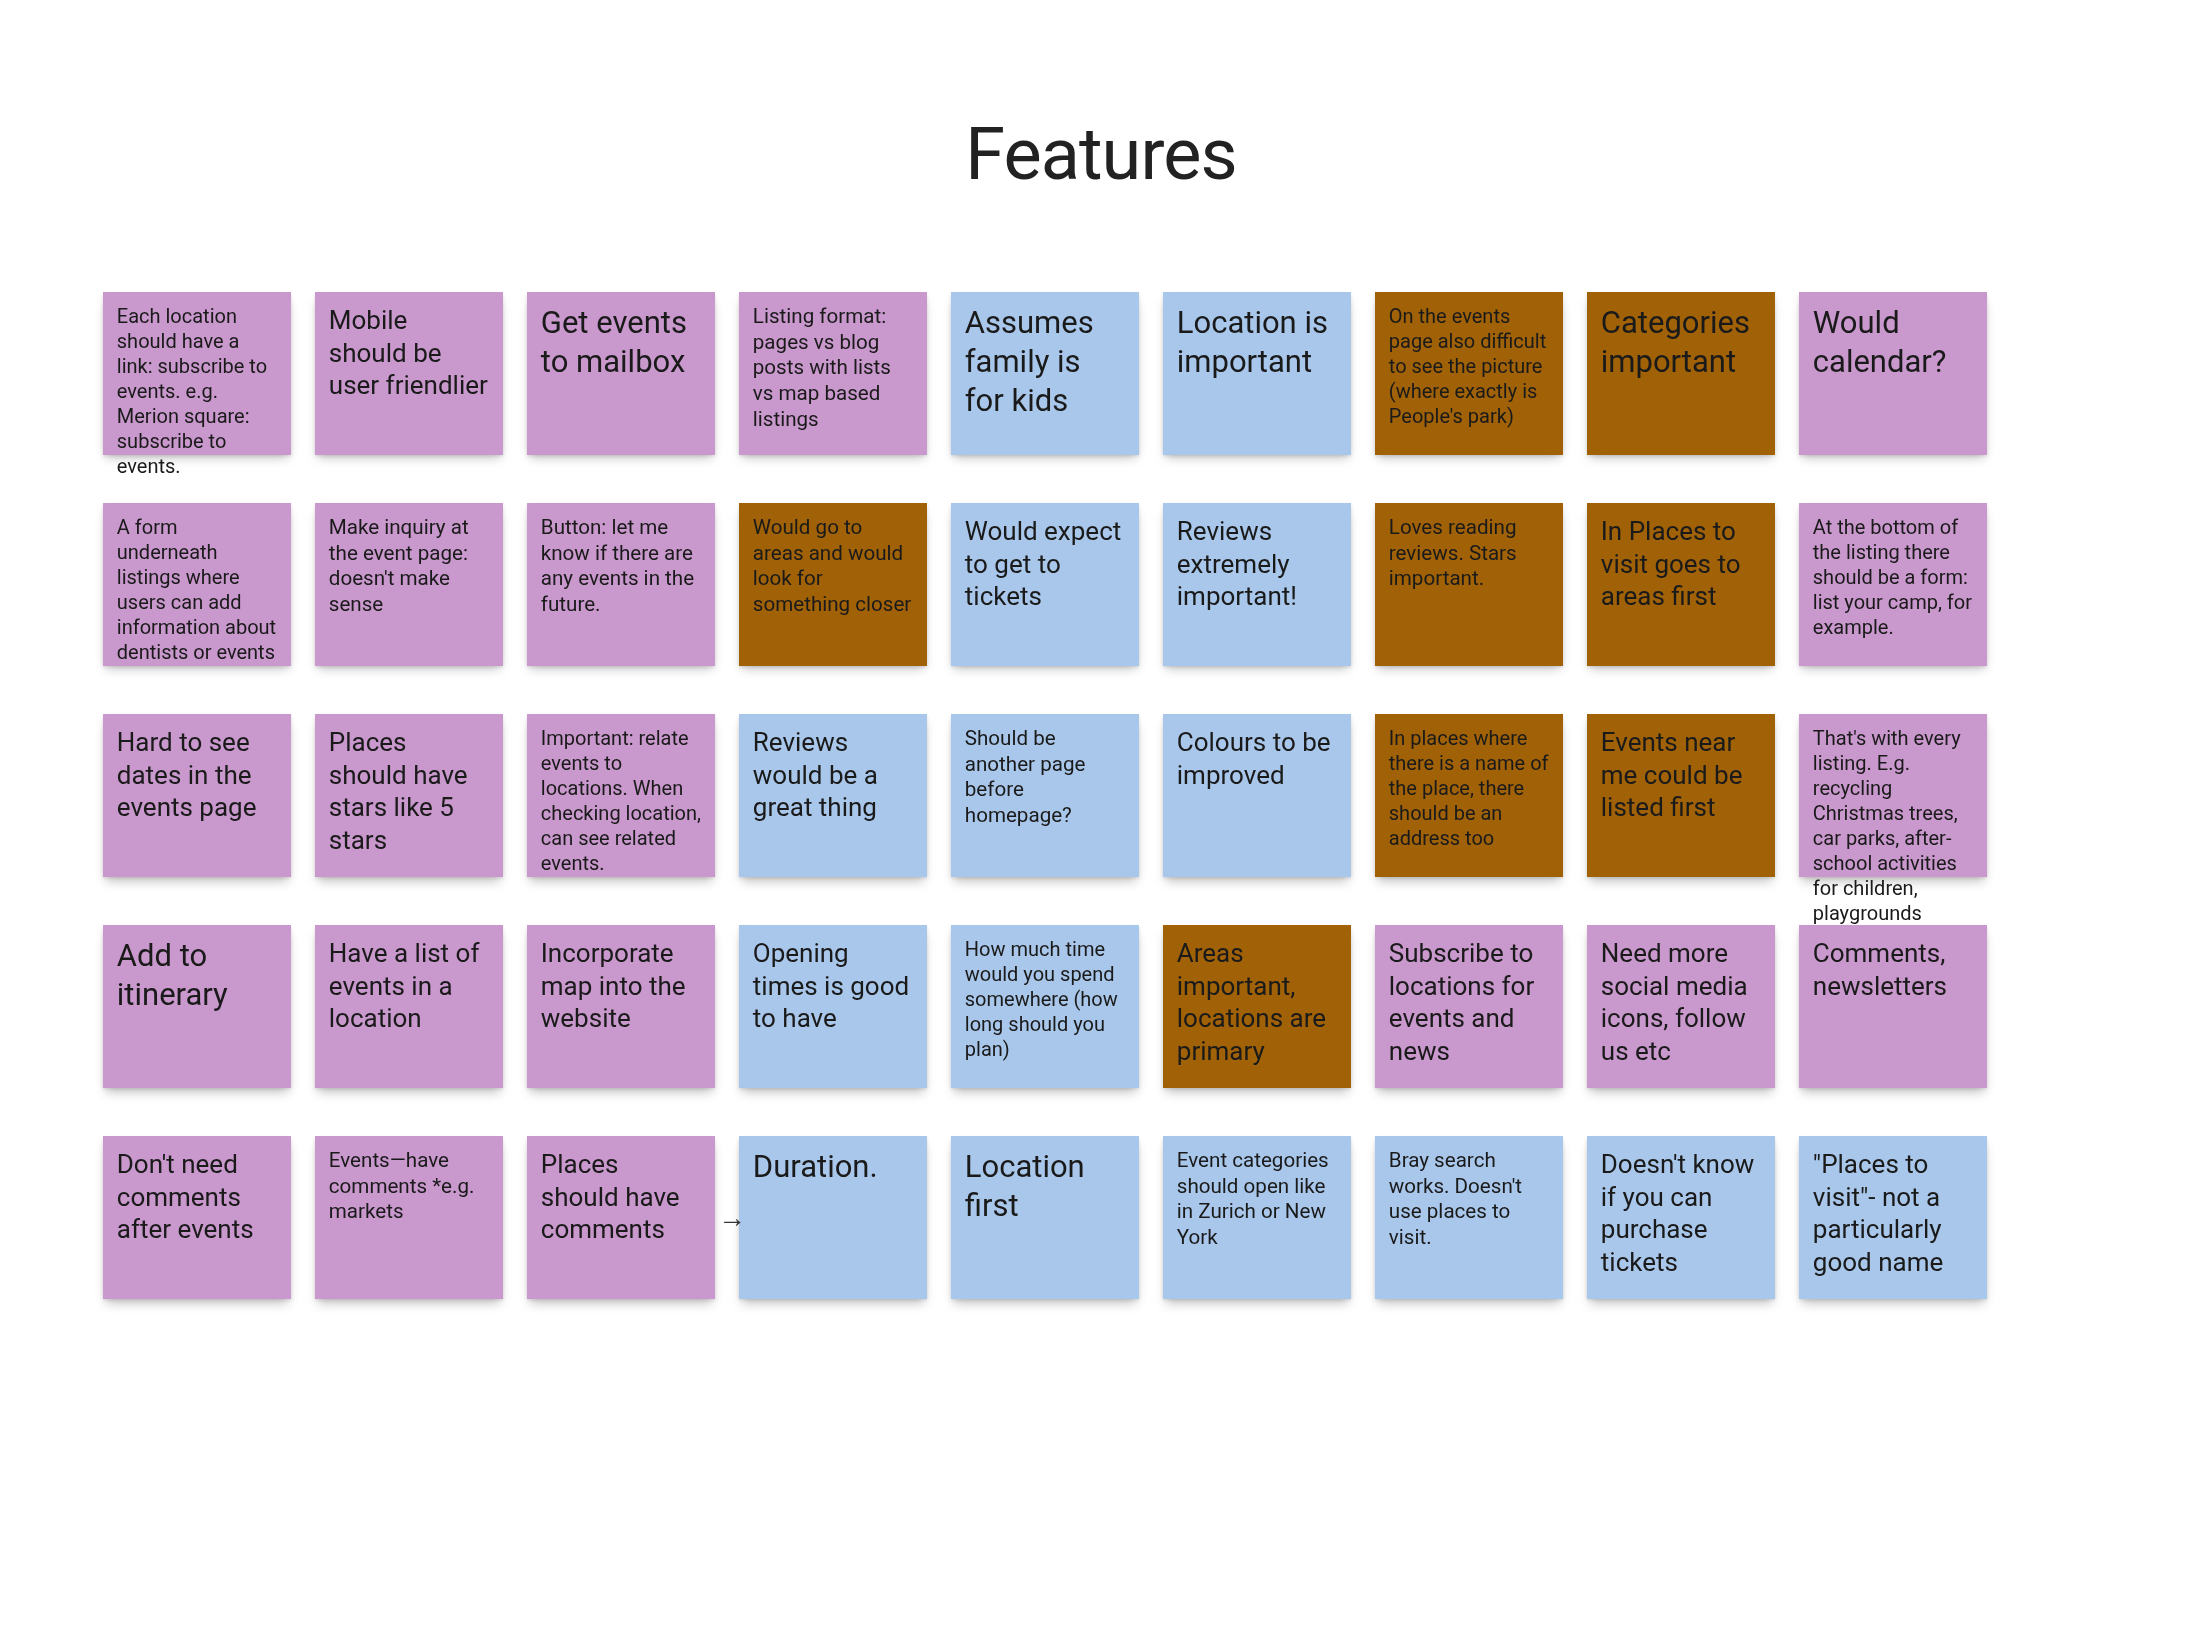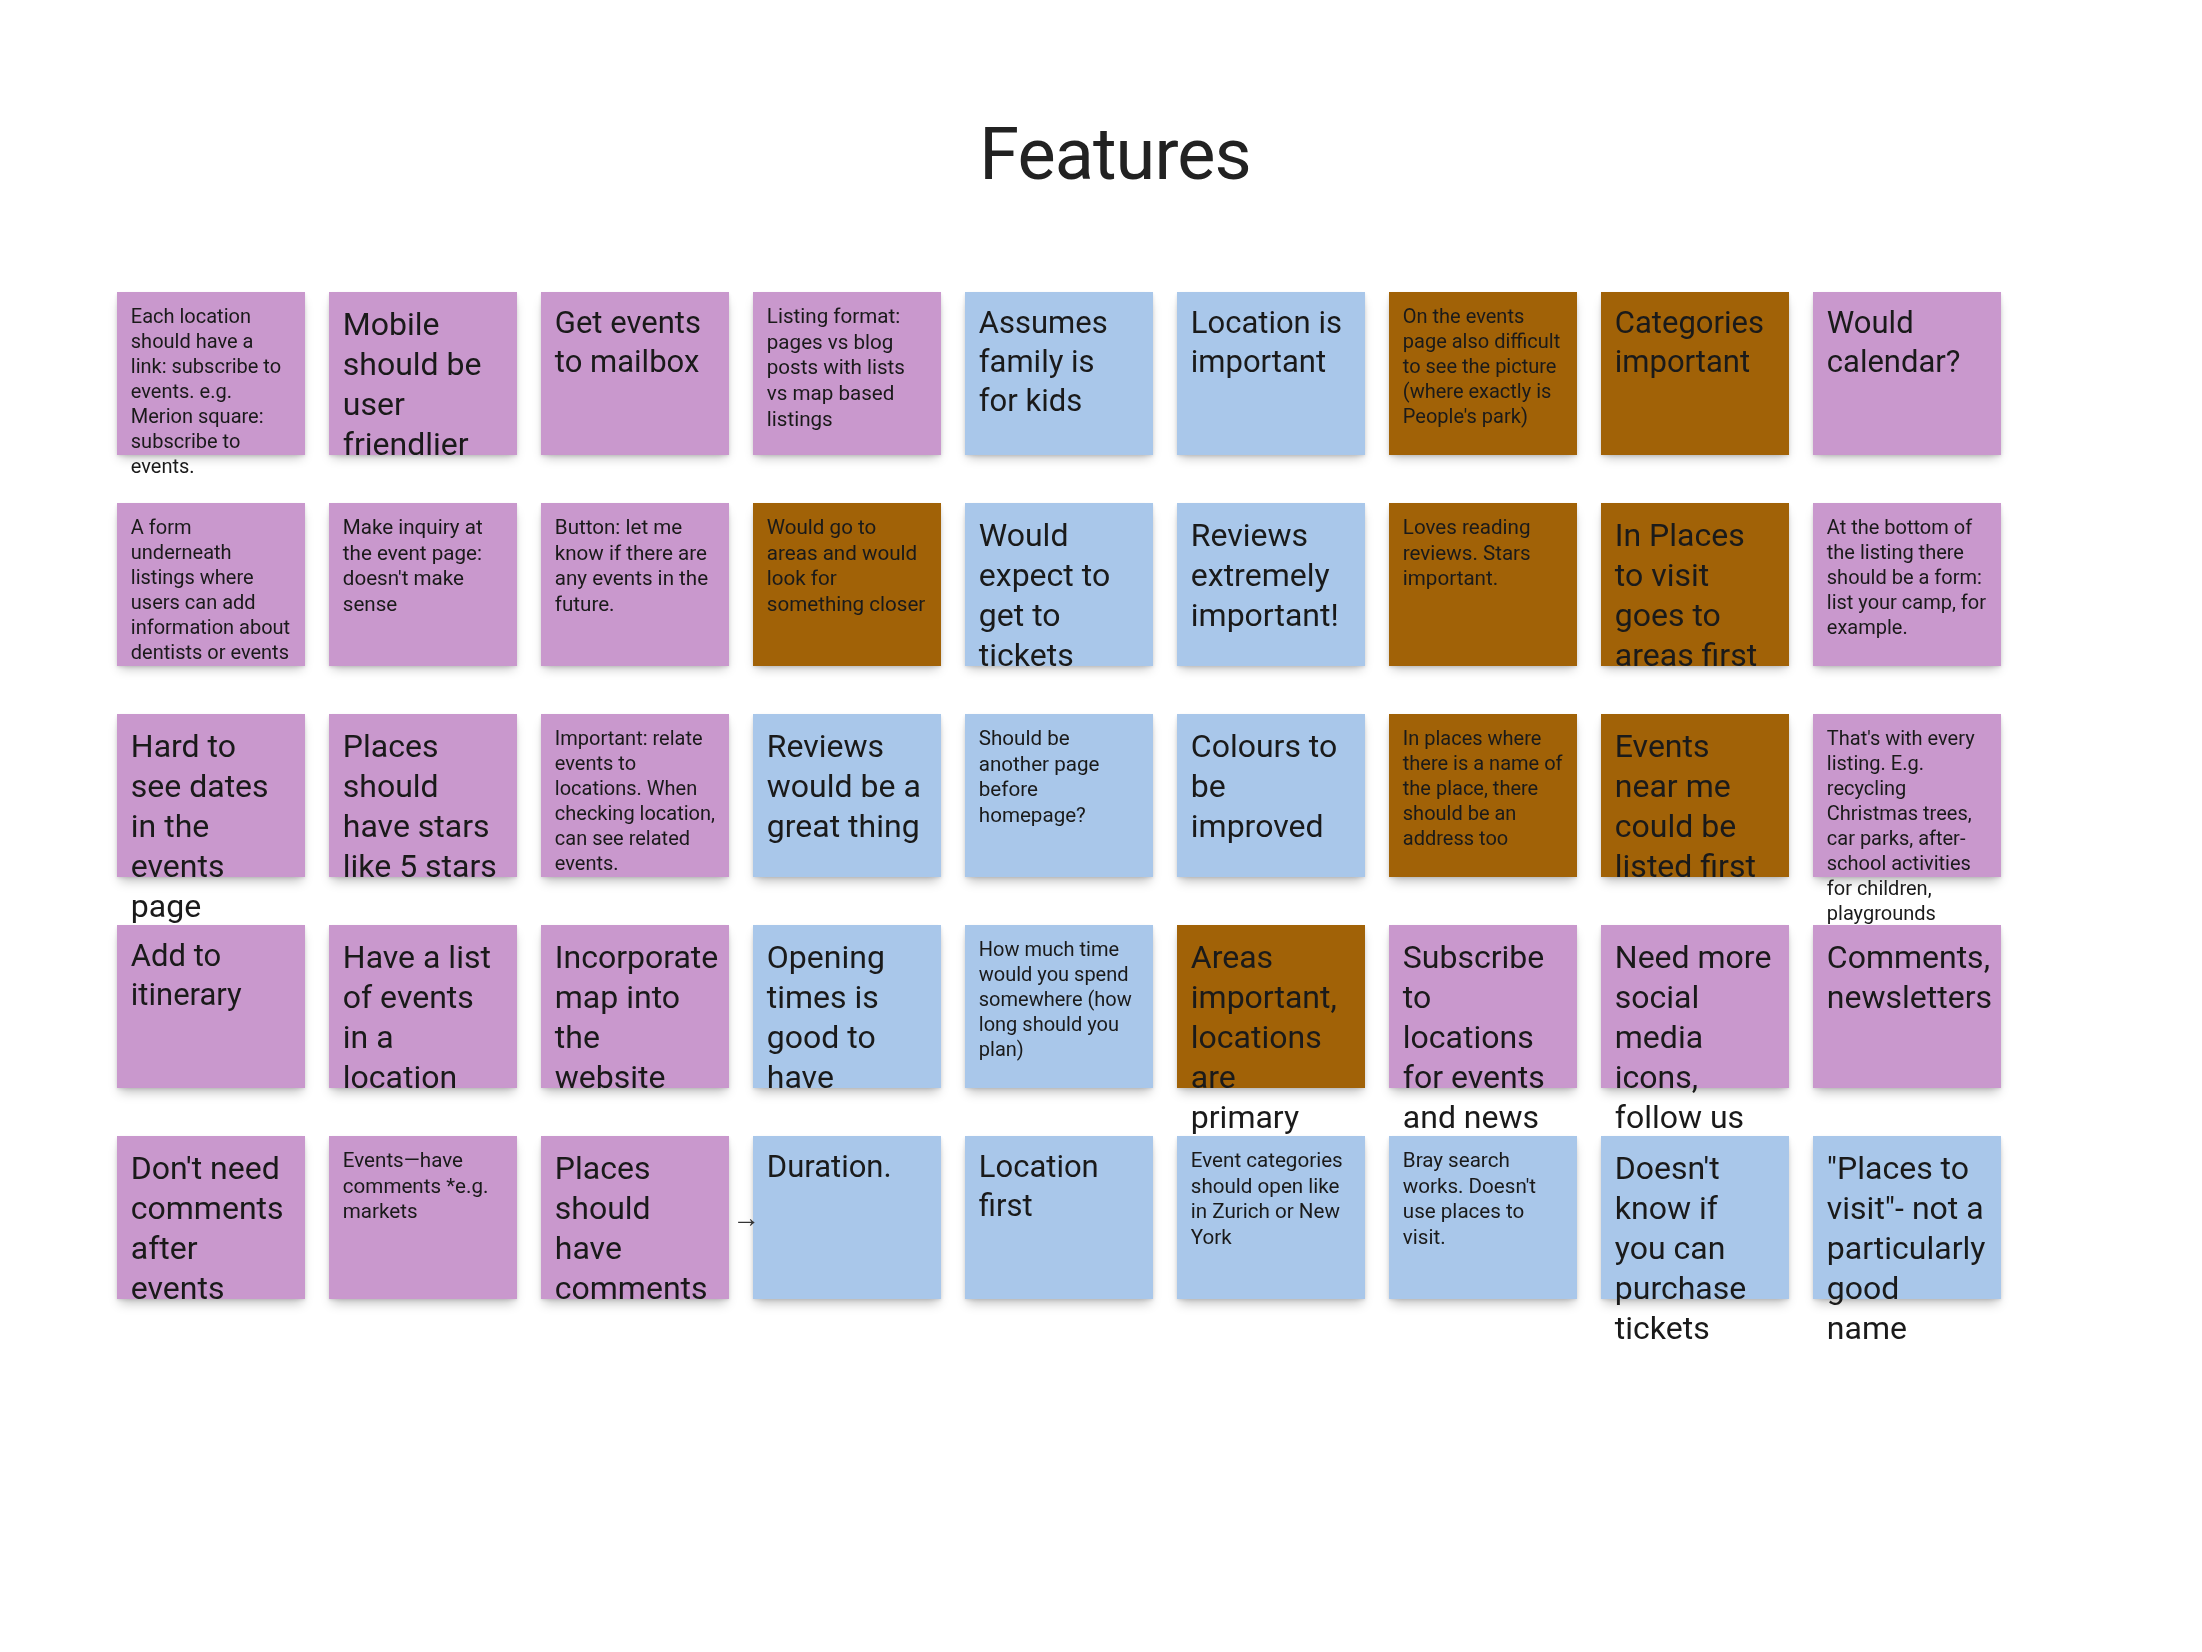--- a/index.html
+++ b/index.html
@@ -5,21 +5,21 @@
     * { box-sizing: border-box; margin: 0; padding: 0; }
     body {
       font-family: -apple-system, BlinkMacSystemFont, "Segoe UI", Roboto, Helvetica, Arial, sans-serif;
       background: #ffffff;
       width: 2203px;
       height: 1653px;
       position: relative;
     }
     .canvas {
       position: absolute;
-      left: 117px;
+      left: 103px;
       top: 112px;
       width: 1996px;
     }
     .title {
       text-align: center;
       font-size: 72px;
       font-weight: 400;
       color: #222;
       margin-bottom: 95px;
       letter-spacing: -0.9px;
@@ -39,21 +39,21 @@
       display: flex;
       align-items: flex-start;
       line-height: 1.25;
     }
     .note .text { width: 100%; }
     .c-purple { background: #c998cd; }
     .c-teal   { background: #a16207; }
     .c-blue   { background: #a9c7ea; }
     .fs-xs { font-size: 20px; }
     .fs-sm { font-size: 20.6px; justify-content: center; }
-    .fs-md { font-size: 32px; }
+    .fs-md { font-size: 26px; }
     .fs-lg { font-size: 31px; }
     .arrow {
       position: absolute;
       left: -20.6px;
       top: 50%;
       transform: translateY(-50%);
       font-size: 27.5px;
       color: #333;
     }
   </style>

